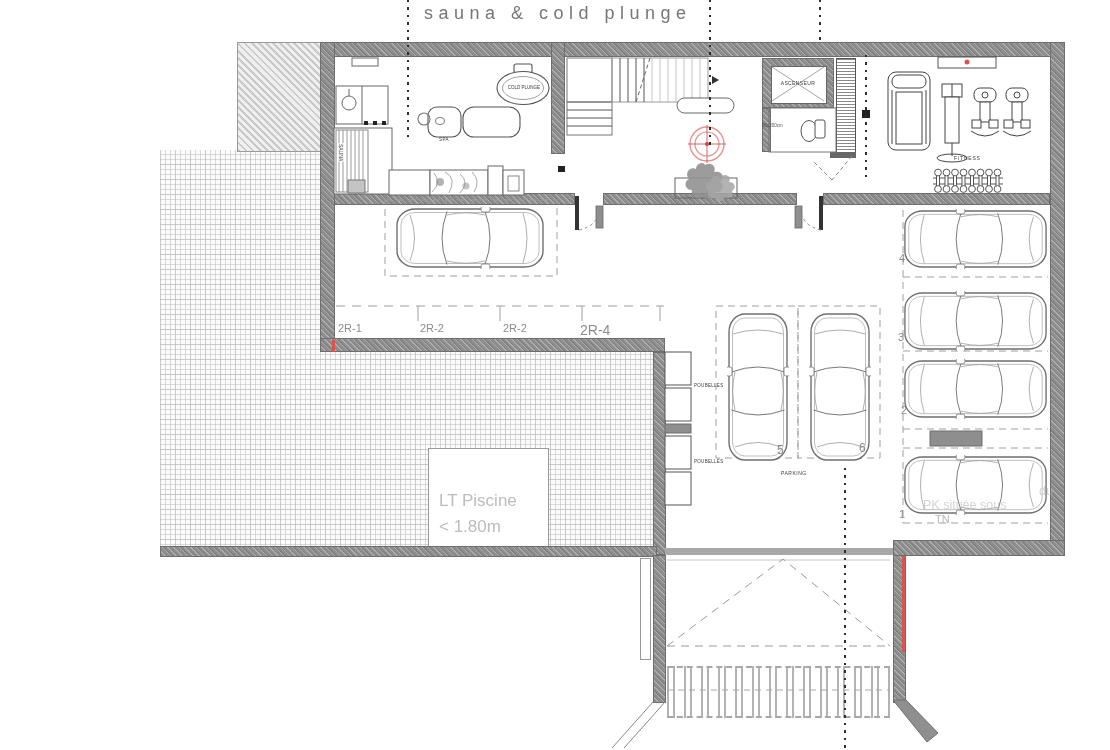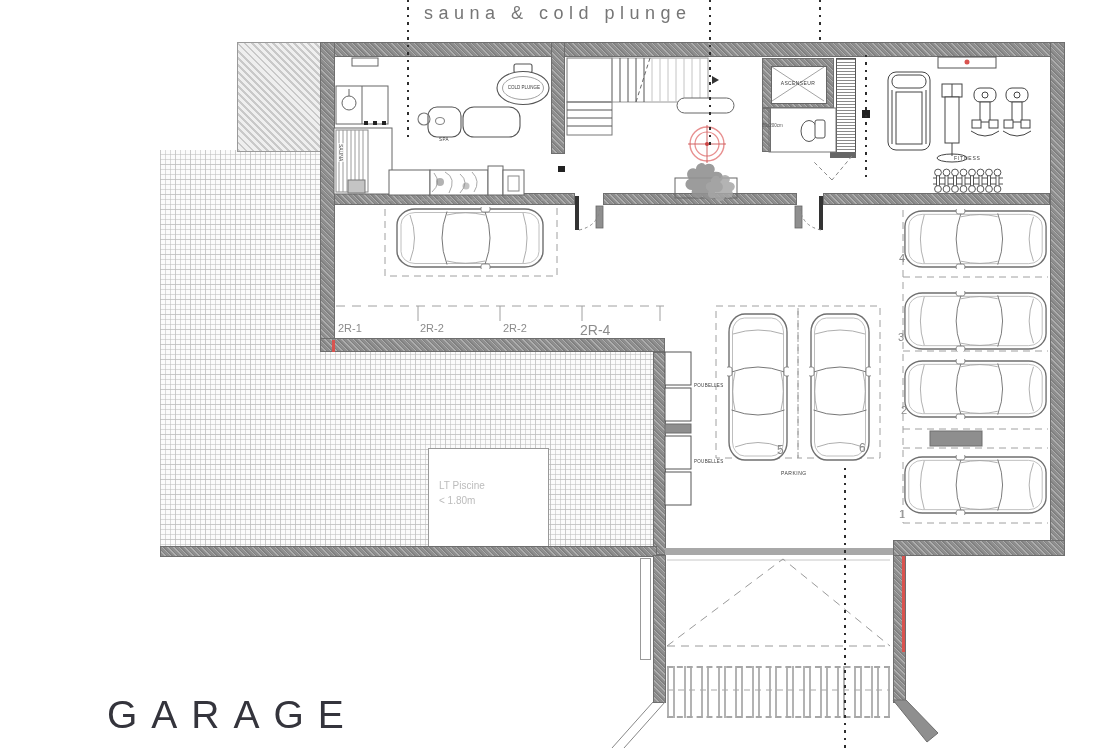--- a/index.html
+++ b/index.html
@@ -329,21 +329,20 @@
       <line x1="667" y1="646" x2="890" y2="646" stroke="#9a9a9a" stroke-dasharray="8 6"></line>
       <line x1="667" y1="690" x2="890" y2="690" stroke="#a8a8a8" stroke-dasharray="6 5"></line>
       <line x1="653" y1="702" x2="612" y2="748" stroke="#888"></line>
       <line x1="665" y1="702" x2="624" y2="748" stroke="#888"></line>
       <polygon points="893,700 906,700 938,733 927,742" fill="#8f8f8f" stroke="#6e6e6e"></polygon>
     </g>
   </svg>
 
   <div class="lbl" style="left:424px;top:3px;font-size:18px;letter-spacing:5.5px;color:#767676;">sauna &amp; cold plunge</div>
 
-  <div class="lbl" style="left:107px;top:693px;font-size:39px;font-weight:300;letter-spacing:14px;color:#34343c;">GARAGE</div>
 
   <div class="lbl" style="left:338px;top:322px;font-size:11px;color:#8c8c8c;">2R-1</div>
   <div class="lbl" style="left:420px;top:322px;font-size:11px;color:#8c8c8c;">2R-2</div>
   <div class="lbl" style="left:503px;top:322px;font-size:11px;color:#8c8c8c;">2R-2</div>
   <div class="lbl" style="left:580px;top:322px;font-size:14px;color:#8c8c8c;">2R-4</div>
 
   <div class="lbl" style="left:777px;top:443px;font-size:12px;color:#8a8a8a;">5</div>
   <div class="lbl" style="left:859px;top:441px;font-size:12px;color:#8a8a8a;">6</div>
   <div class="lbl" style="left:899px;top:252px;font-size:11px;color:#8a8a8a;">4</div>
   <div class="lbl" style="left:898px;top:331px;font-size:11px;color:#8a8a8a;">3</div>
@@ -354,19 +353,24 @@
   <div class="lbl" style="left:694px;top:383px;font-size:4.5px;letter-spacing:.3px;">POUBELLES</div>
   <div class="lbl" style="left:694px;top:459px;font-size:4.5px;letter-spacing:.3px;">POUBELLES</div>
 
   <div class="lbl" style="left:954px;top:155px;font-size:5px;letter-spacing:.8px;">FITNESS</div>
   <div class="lbl" style="left:771px;top:80px;width:54px;text-align:center;font-size:5px;letter-spacing:.4px;">ASCENSEUR</div>
   <div class="lbl" style="left:762px;top:123px;font-size:4.5px;color:#555;">80x200cm</div>
   <div class="lbl" style="left:505px;top:85px;width:38px;text-align:center;font-size:4.5px;">COLD PLUNGE</div>
   <div class="lbl" style="left:439px;top:137px;font-size:4.5px;letter-spacing:.4px;">SPA</div>
   <div class="lbl" style="left:338px;top:143px;font-size:5px;writing-mode:vertical-rl;background:rgba(255,255,255,.75);padding:1px 0;">SAUNA</div>
 
-  <div class="lbl" style="left:439px;top:478px;font-size:10px;line-height:1.5;color:#bcbcbc;">
+  <div class="lbl" style="left:439px;top:488px;font-size:17px;line-height:1.5;color:#bcbcbc;">
     <div>LT Piscine</div>
     <div>&lt; 1.80m</div>
   </div>
 
+  <div class="lbl" style="left:923px;top:484px;width:130px;font-size:12.5px;line-height:14px;color:rgba(176,176,176,.55);">
+    <div style="text-align:right;">du</div>
+    <div>PK située sous</div>
+    <div style="margin-left:12px;color:#b5b5b5;font-size:11px;">TN</div>
+  </div>
 
 </div>
 
 </body></html>

